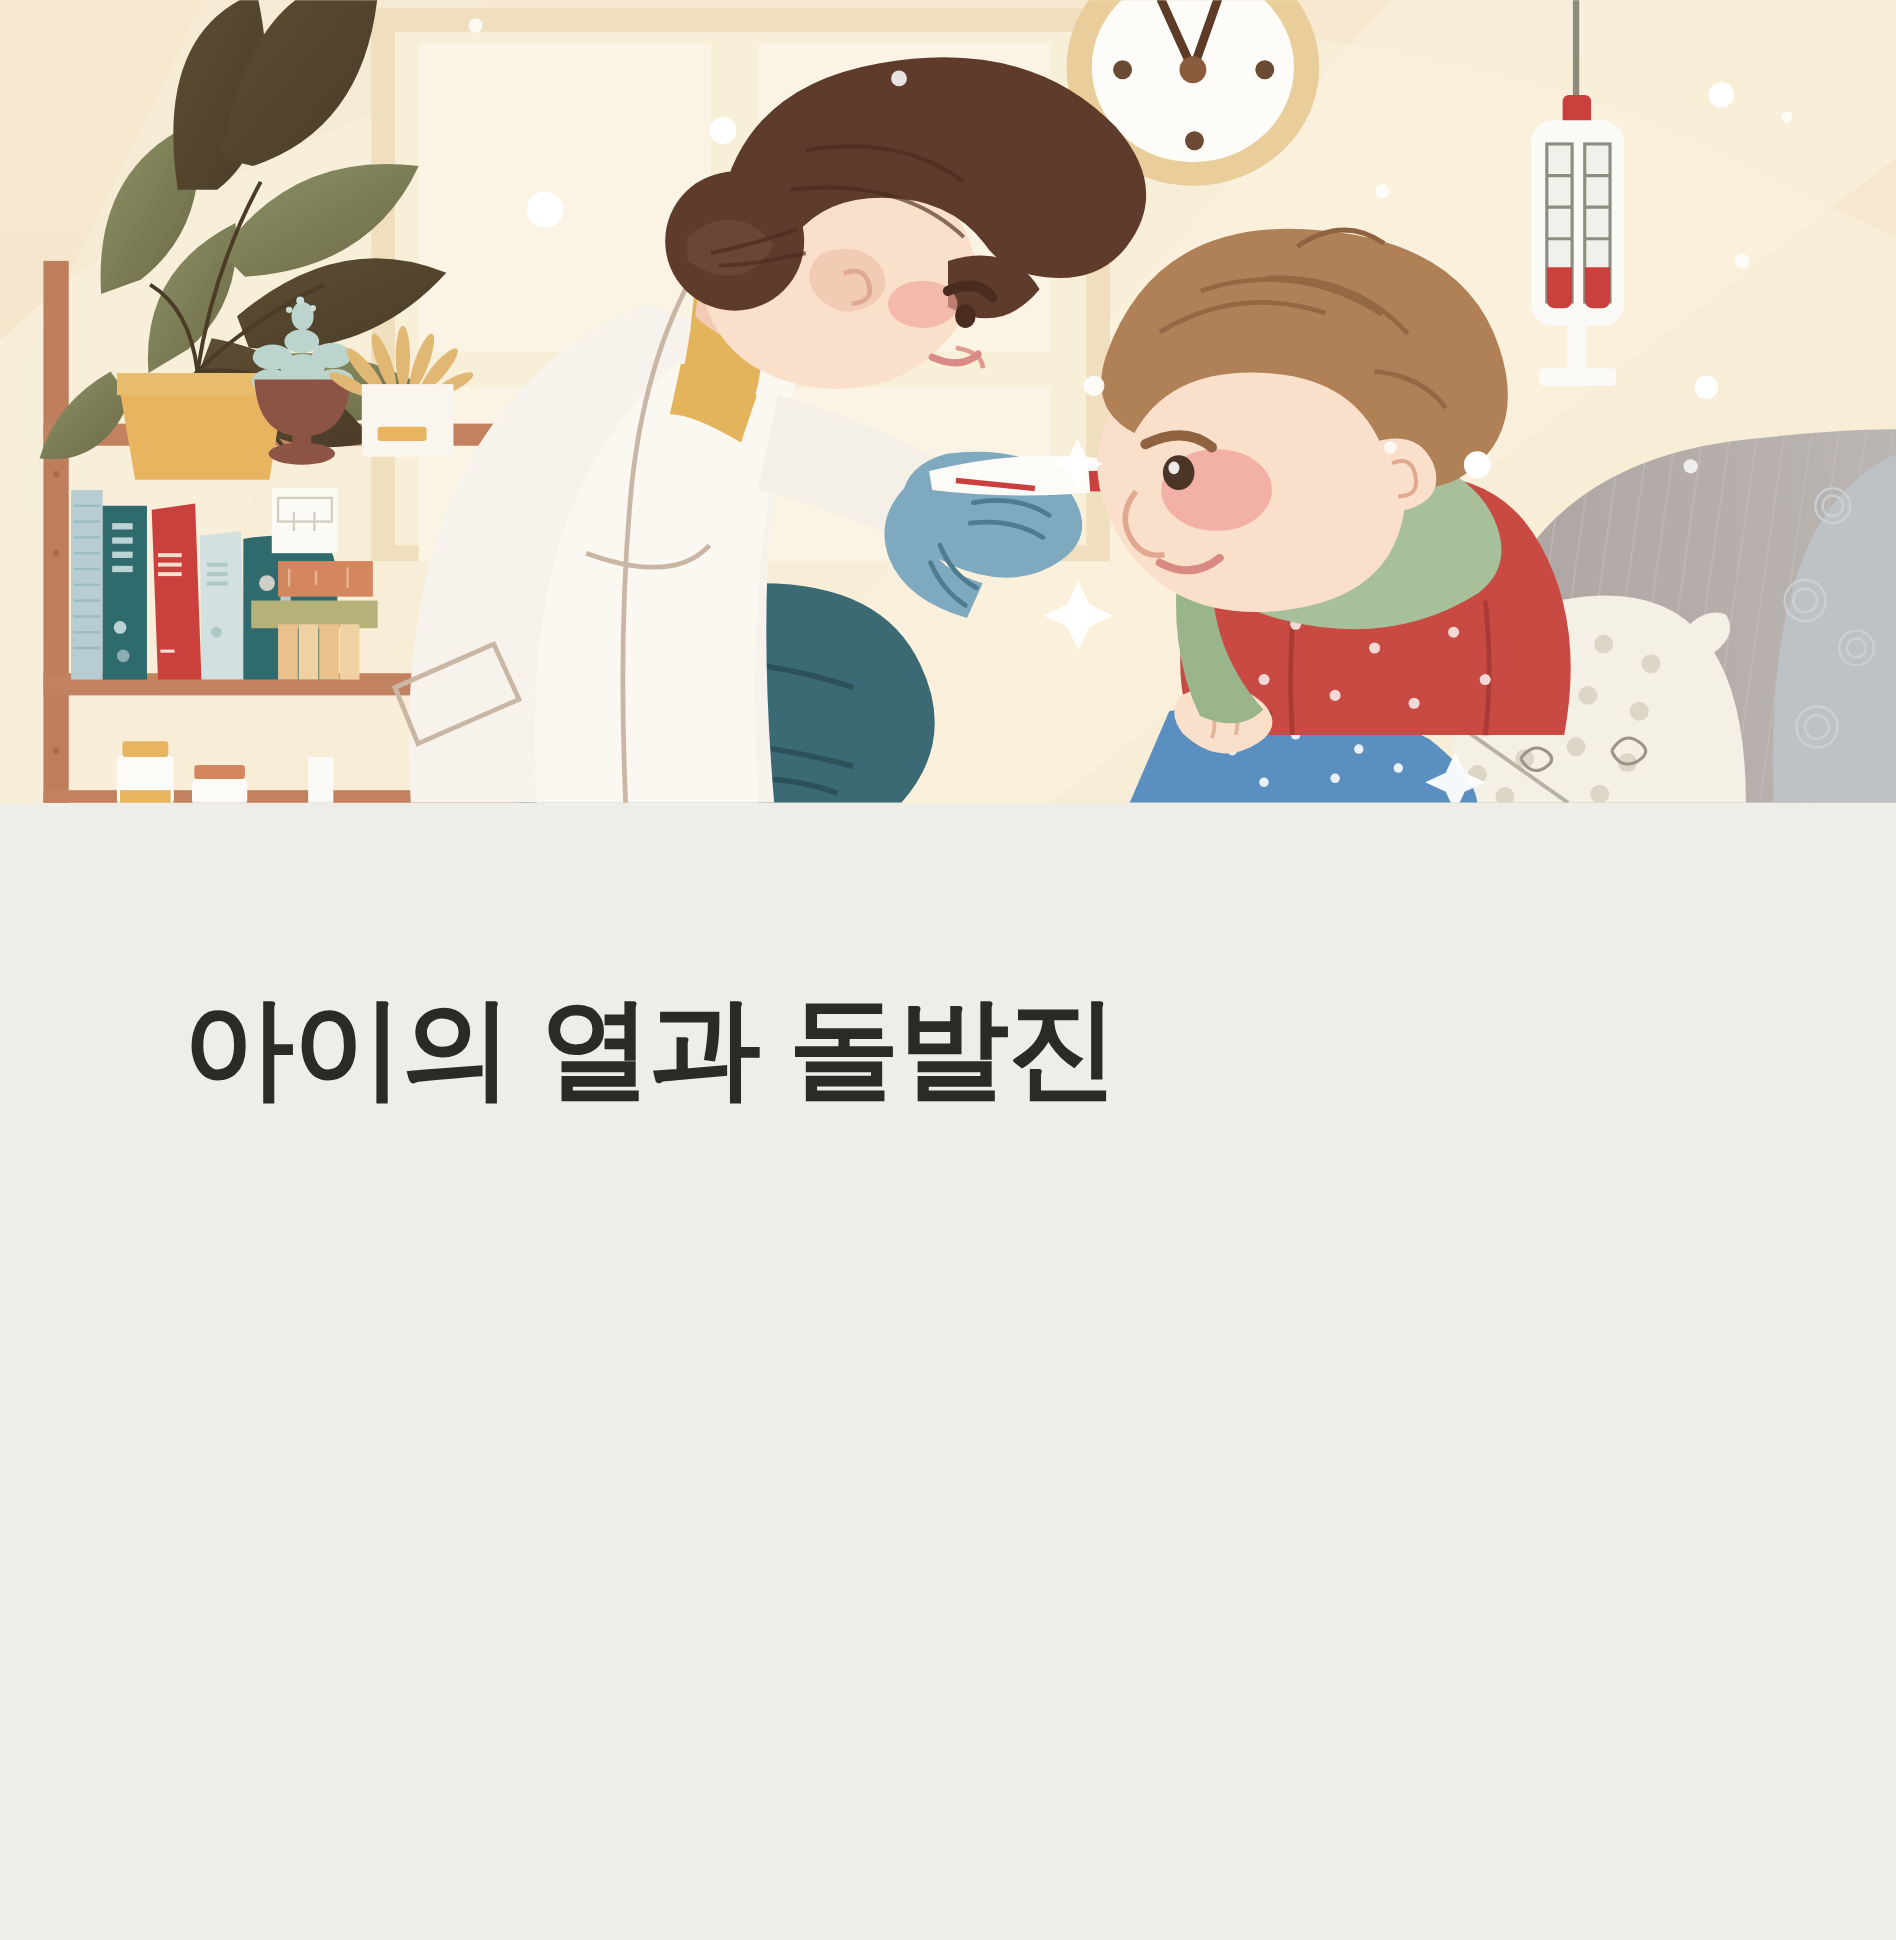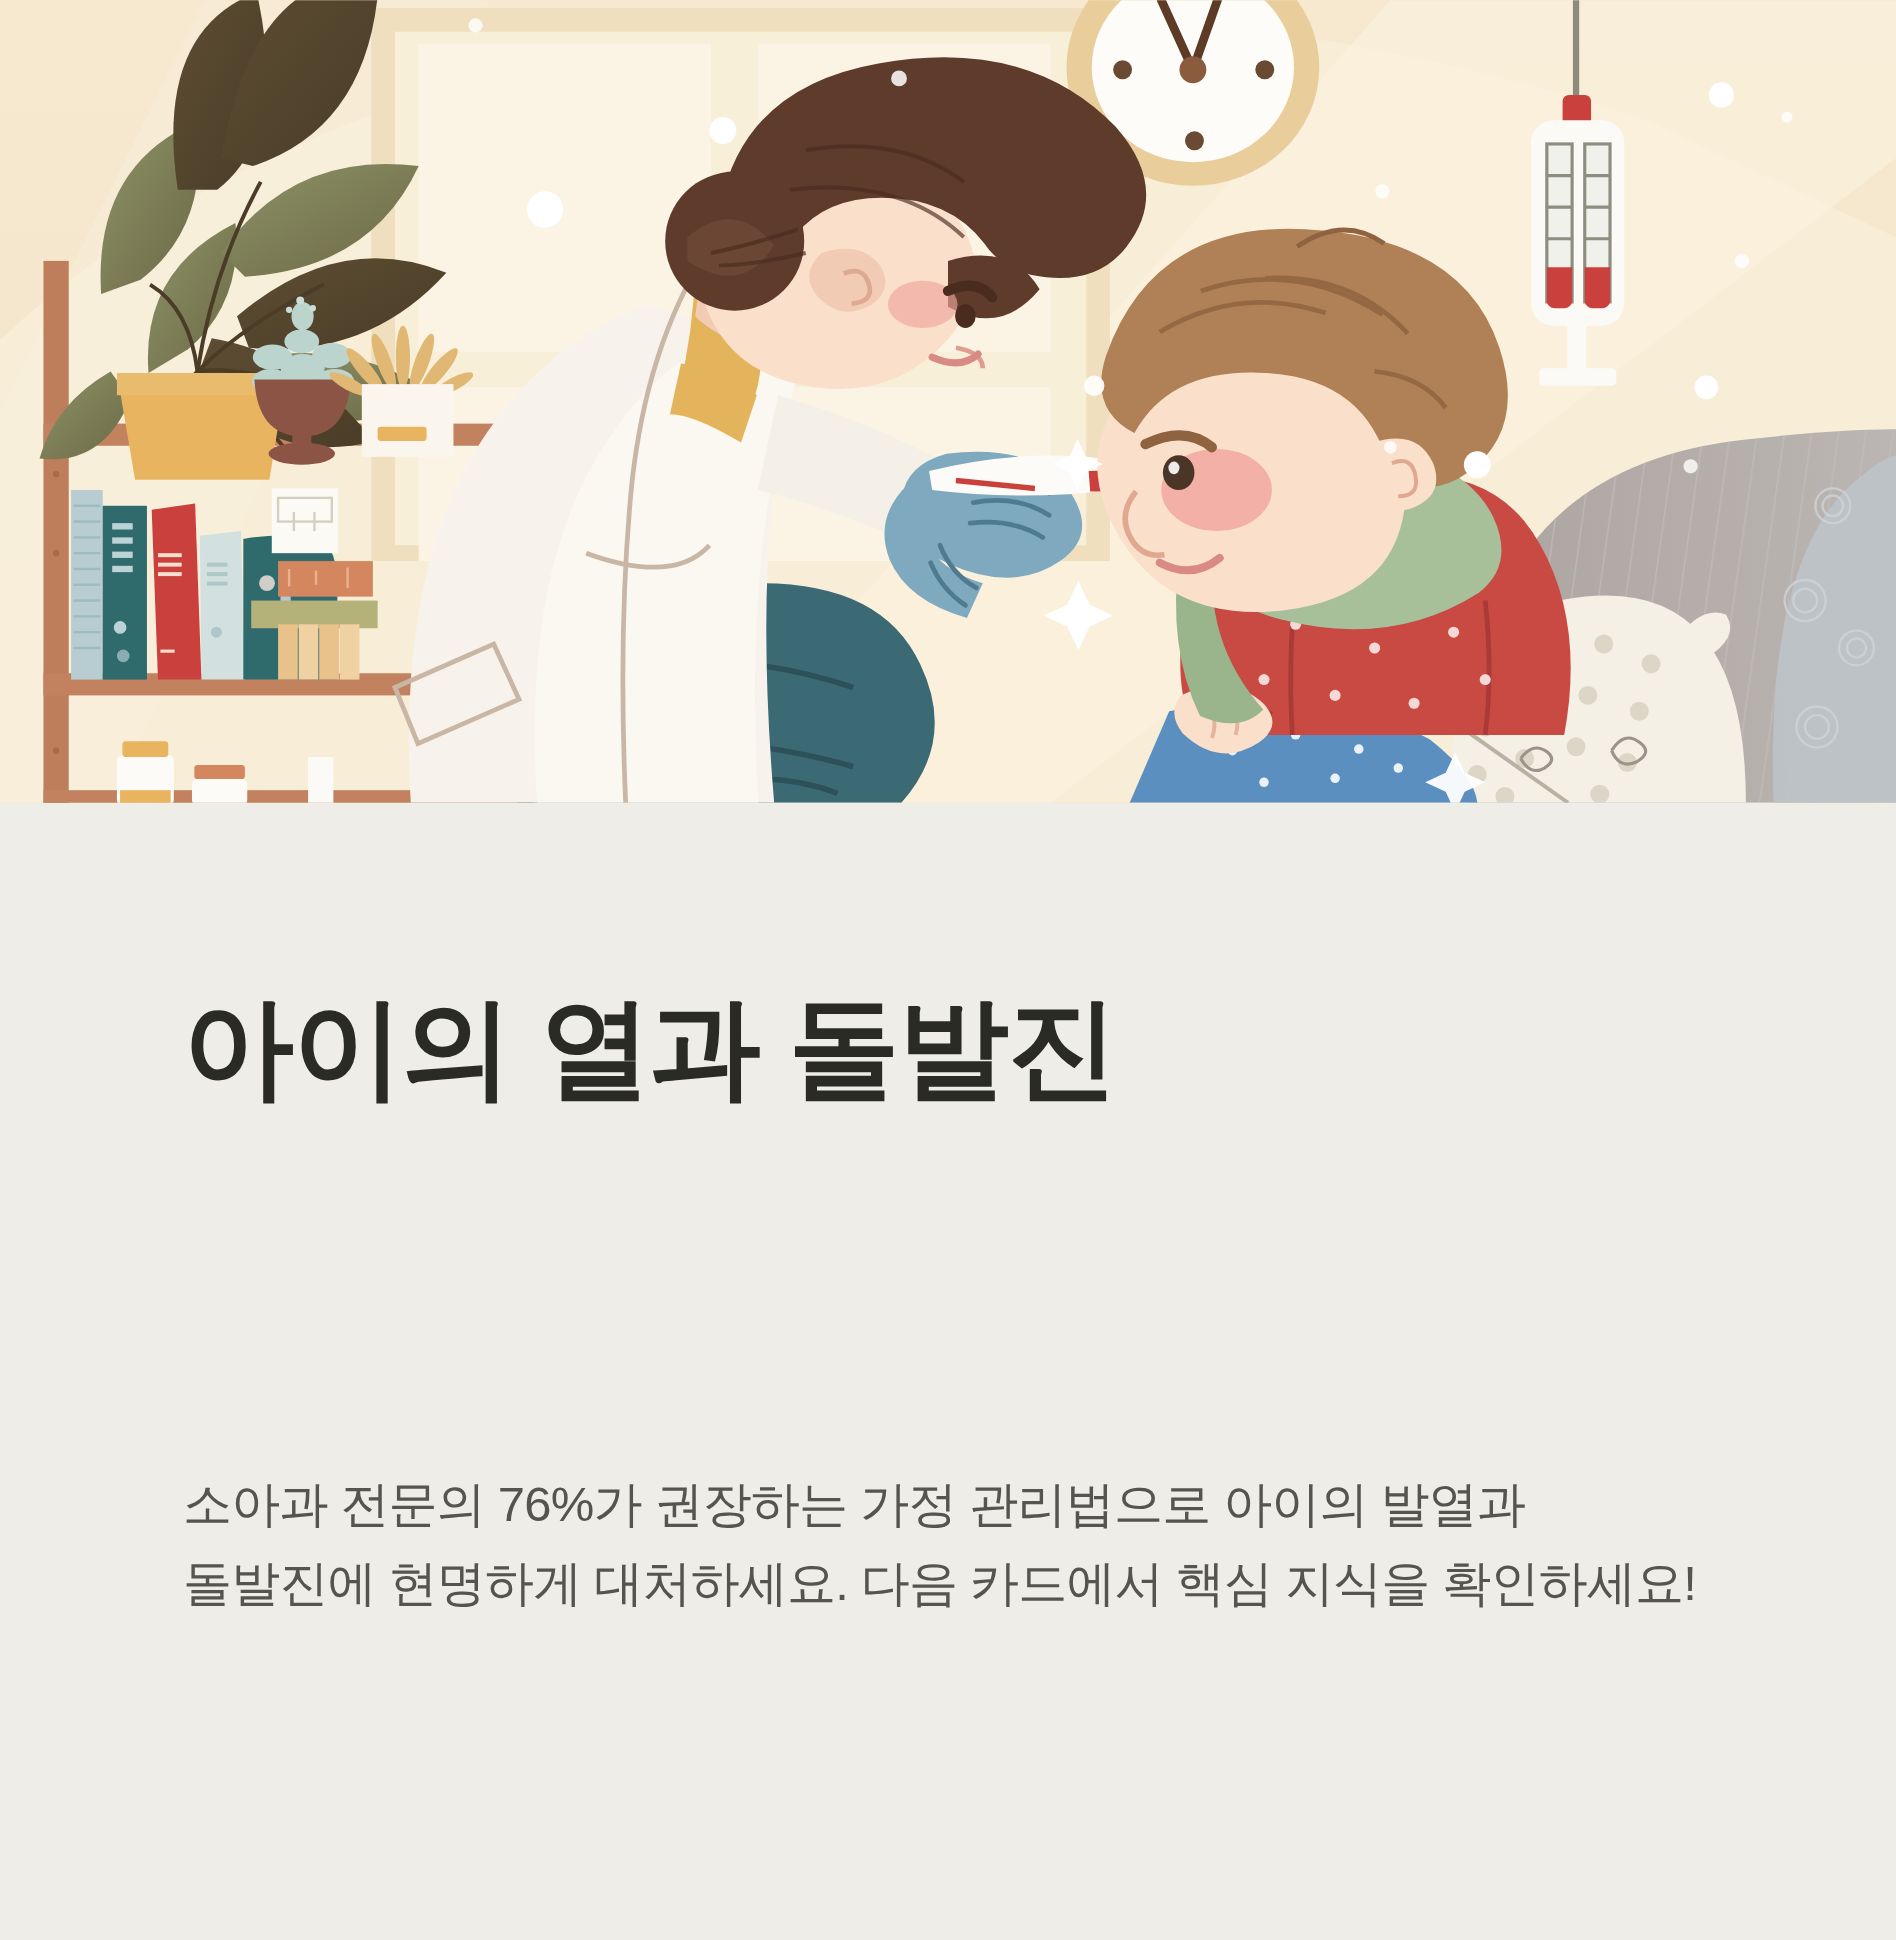--- a/index.html
+++ b/index.html
@@ -452,17 +452,16 @@
           <path d="M1842 952 l12 26 l26 12 l-26 12 l-12 26 l-12 -26 l-26 -12 l26 -12 z" opacity="0.95"></path>
         </g>
       </g>
     </svg>
   </div>
 
   <div class="content">
     <h1 class="headline">
       <span class="ln">아이의 열과 돌발진</span>
     </h1>
-    <p class="body-copy">소아과 전문의 76%가 권장하는 가정 관리법으로 아이의 발열과 돌발진에 현명하게 대처하세요. 다음 카드에서 핵심 지식을 확인하세요!</p>
   </div>
 
 </div>
 
 
 </body></html>

